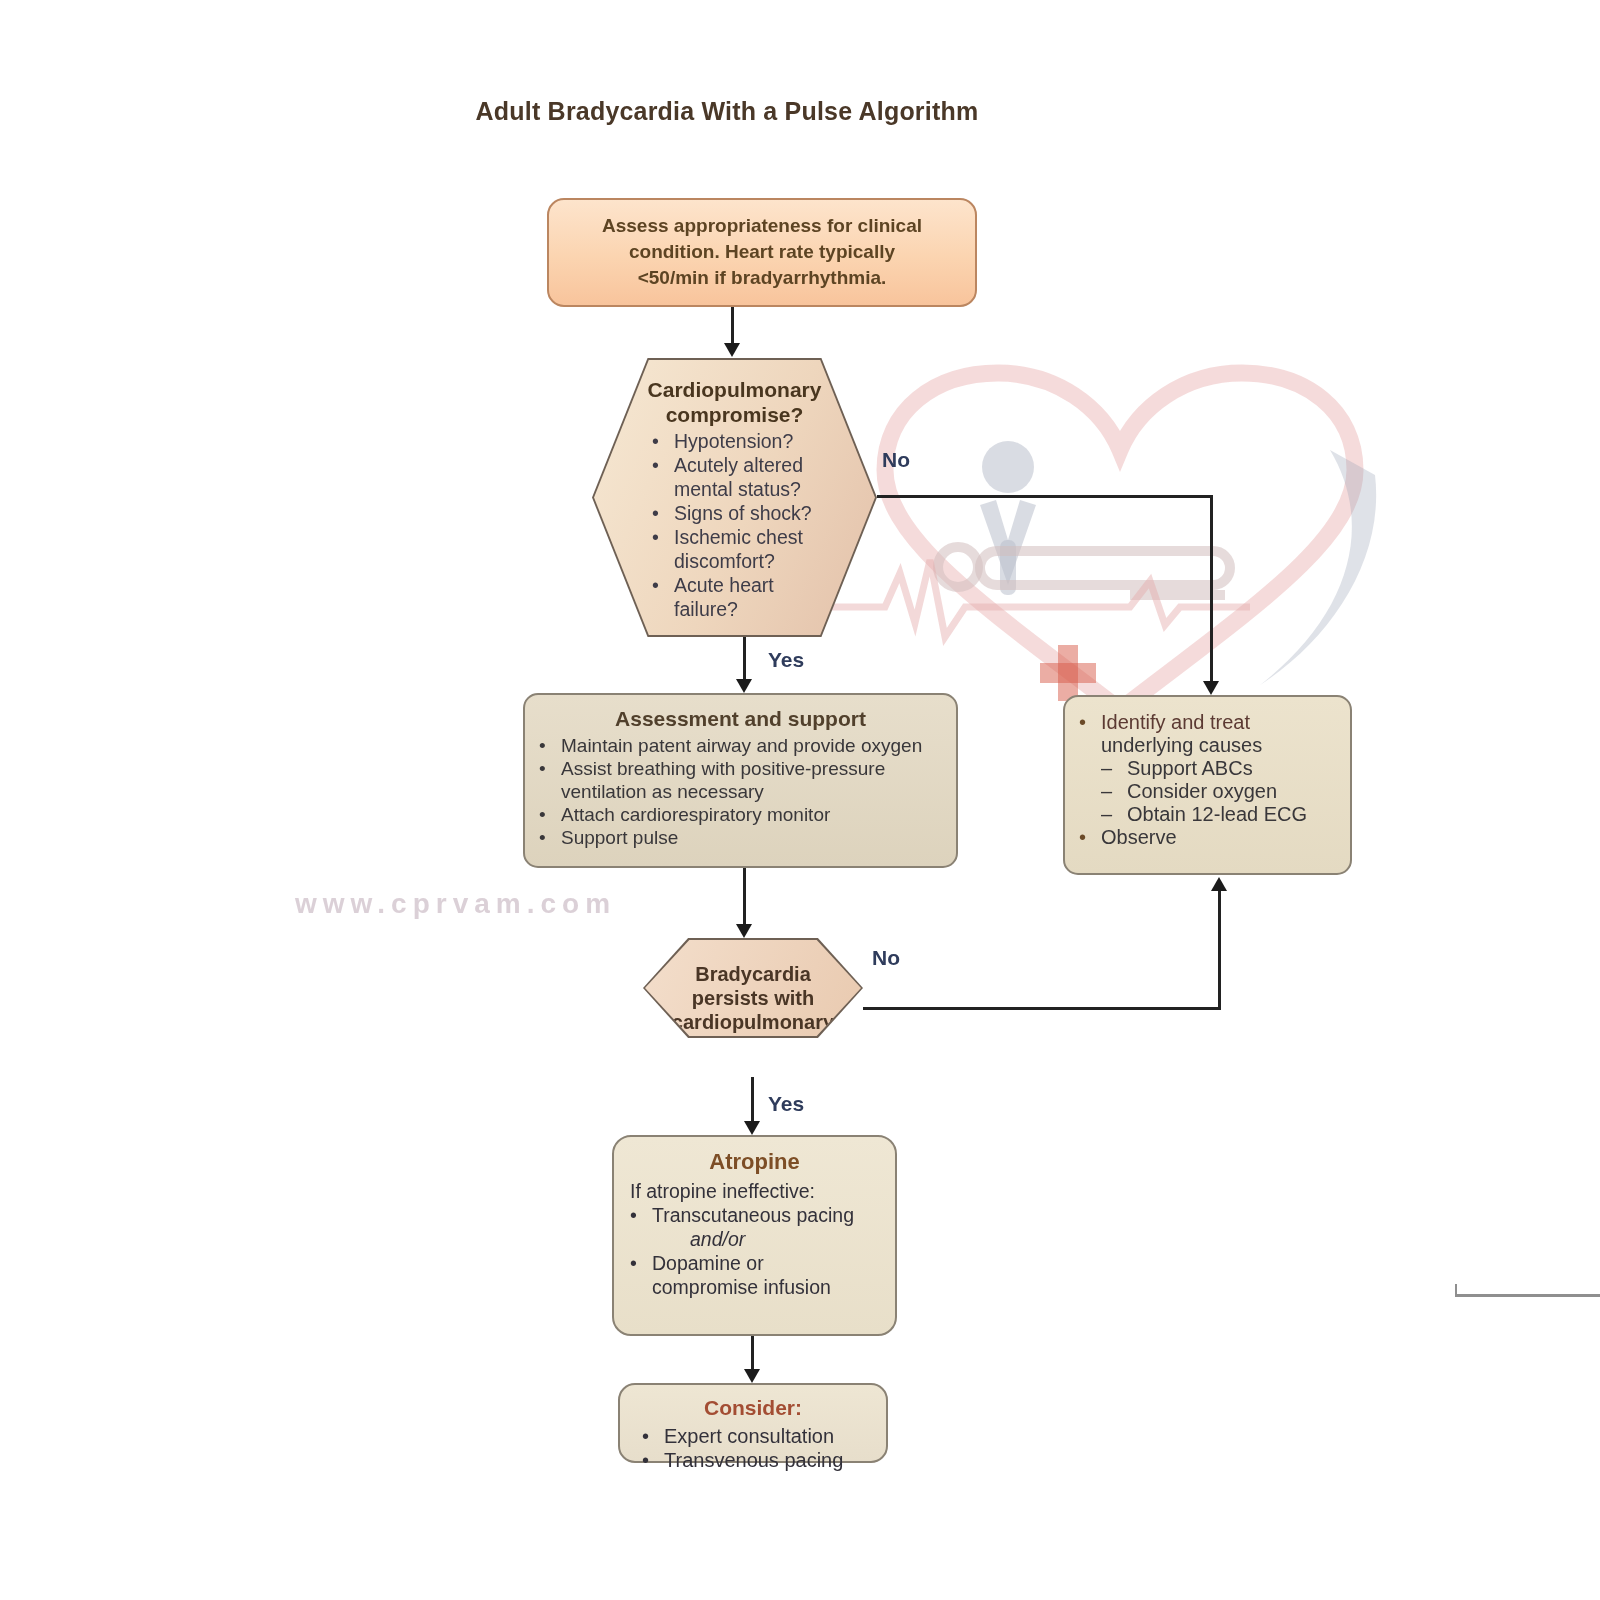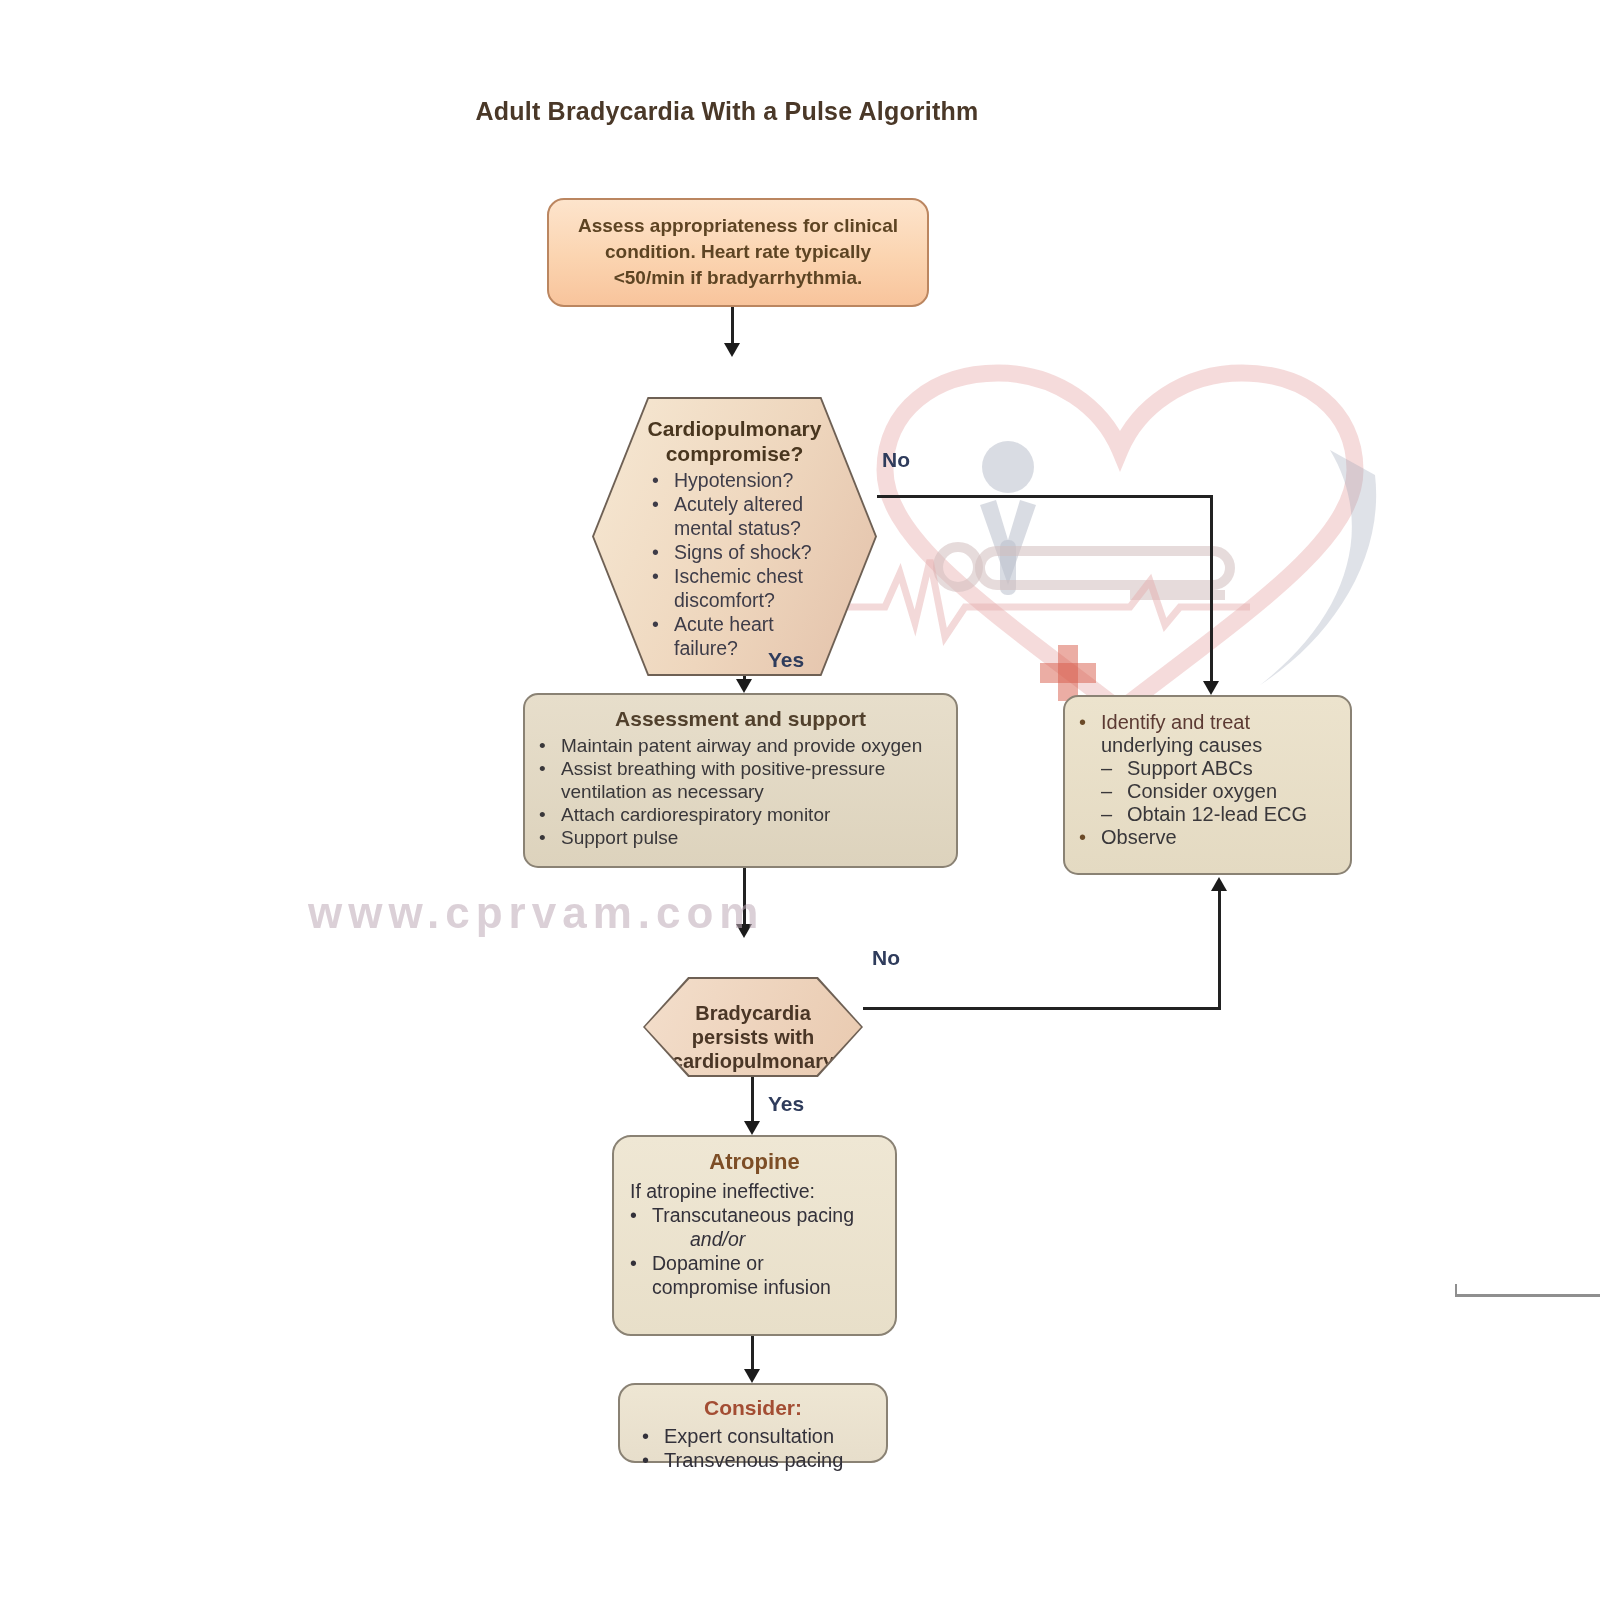--- a/index.html
+++ b/index.html
@@ -15,44 +15,44 @@
   .wm{position:absolute;pointer-events:none;}
   .wm-brand{
     left:185px;top:630px;width:1160px;height:270px;z-index:6;
     font-weight:800;font-size:295px;line-height:260px;white-space:nowrap;
     letter-spacing:-8px;
   }
   .wm-cpr{color:rgba(224,166,166,0.40);}
   .wm-vam{color:rgba(110,120,145,0.28);}
   .wm-plus{color:rgba(216,92,74,0.45);font-size:130px;vertical-align:90px;letter-spacing:0;}
   .wm-url{
-    left:308px;top:888px;z-index:6;font-weight:bold;font-size:44px;
+    left:295px;top:888px;z-index:6;font-weight:bold;font-size:28px;
     color:rgba(190,170,182,0.55);letter-spacing:6px;
   }
   .wm-heart{left:830px;top:355px;z-index:1;}
   
   .node{position:absolute;box-sizing:border-box;z-index:4;}
   .rbox{border:2px solid #8a8274;border-radius:15px;}
   .vline,.hline{position:absolute;background:#222222;z-index:3;}
   .vline{width:3px;} .hline{height:3px;}
   .ah{position:absolute;width:0;height:0;z-index:3;}
   .ah-down{border-left:8px solid transparent;border-right:8px solid transparent;border-top:14px solid #1b1b1b;}
   .ah-up{border-left:8px solid transparent;border-right:8px solid transparent;border-bottom:14px solid #1b1b1b;}
   .lbl{position:absolute;font-size:21px;font-weight:bold;color:#2f3c5c;z-index:4;}
   
   .hexO{position:absolute;z-index:4;}
   .hex1s{clip-path:polygon(19.5% 0,80.5% 0,100% 50%,80.5% 100%,19.5% 100%,0 50%);}
   .hex2s{clip-path:polygon(20.5% 0,79.5% 0,100% 50%,79.5% 100%,20.5% 100%,0 50%);}
-  .hexO{background:#6e6054;margin-top:39px;}
+  .hexO{background:#6e6054;}
   .hexI{position:absolute;inset:2px;}
   .hexI1{background:linear-gradient(115deg,#f6e8d3 0%,#eed6bd 55%,#e3c1aa 100%);}
   .hexI2{background:linear-gradient(115deg,#f3decb 0%,#e9cab0 100%);}
   
   .assess{
-    left:547px;top:198px;width:382px;height:109px;border-radius:17px;
+    left:547px;top:198px;width:430px;height:109px;border-radius:17px;
     border:2px solid #bb8660;background:linear-gradient(180deg,#fde4cc 0%,#fbd4b0 55%,#f8c49c 100%);
     text-align:center;padding-top:13px;font-size:19px;font-weight:bold;color:#5d4423;line-height:26px;
   }
   .hex-head{text-align:center;font-size:21px;font-weight:bold;color:#49361f;line-height:25px;padding-top:17px;}
   .hex-list{margin:2px 0 0 58px;width:190px;font-size:19.5px;color:#3e3c48;line-height:24px;}
   .li{display:flex;}
   .dot{width:22px;flex:none;}
   .dot::before{content:"\2022";}
   .dash{width:26px;flex:none;text-align:left;}
   .dash::before{content:"\2013";}

